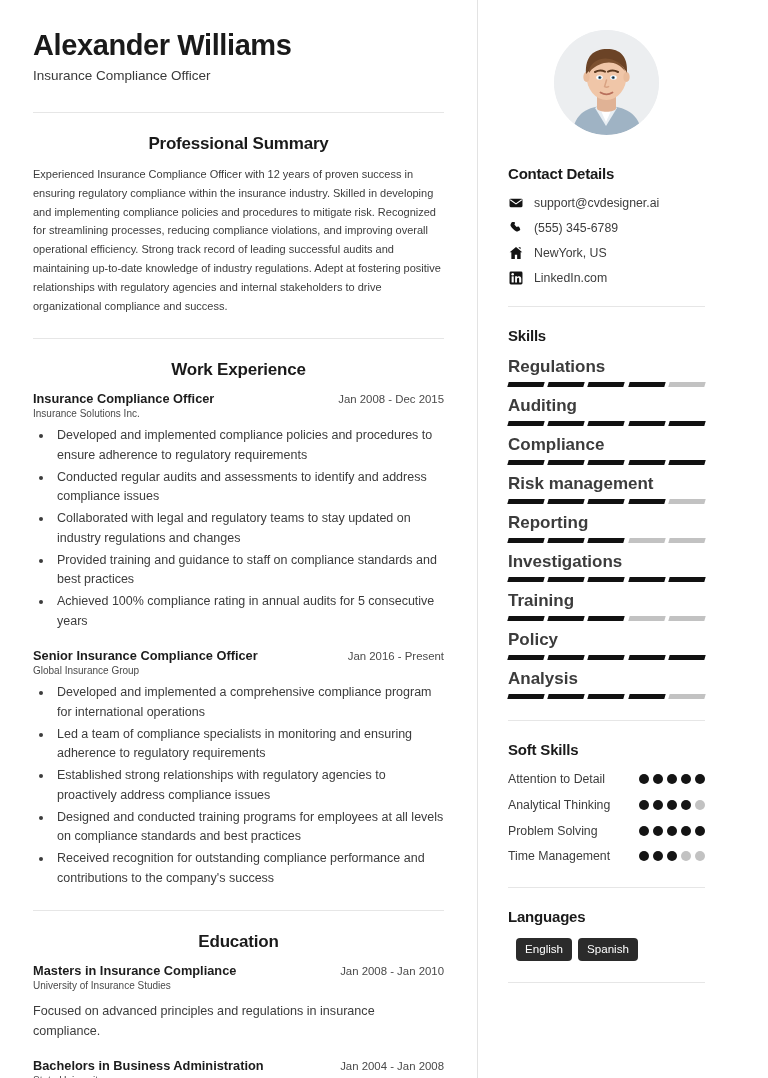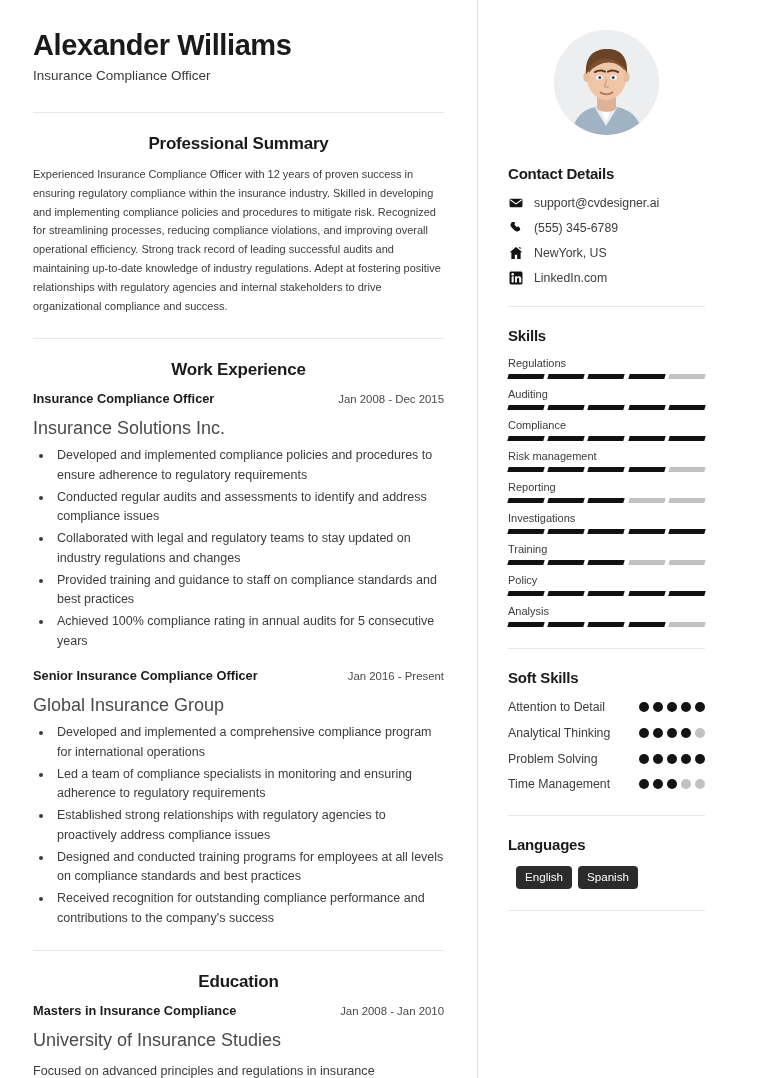--- a/index.html
+++ b/index.html
@@ -93,23 +93,23 @@
   }
 
   .entry-dates {
     font-size: 11.4px;
     color: #4a4a4a;
     white-space: nowrap;
     flex-shrink: 0;
   }
 
   .entry-org {
-    font-size: 18px;
+    font-size: 10px;
     color: #4a4a4a;
-    margin-top: 12px;
+    margin-top: 2px;
   }
 
   .bullets {
     margin-top: 7px;
     padding-left: 20px;
   }
 
   .bullets li {
     font-size: 12.5px;
     line-height: 1.56;
@@ -180,23 +180,24 @@
     align-items: center;
     justify-content: center;
     color: #141414;
   }
   .c-icon svg { display: block; }
 
   
   .skill-item { margin-bottom: 1px; }
 
   .skill-label {
-    font-size: 11px;
+    font-size: 17px;
     color: #3c3c3c;
     margin-bottom: 5px;
+    font-weight: bold;
   }
 
   .seg-bar {
     display: flex;
     gap: 4px;
     margin-bottom: 9px;
   }
 
   .seg {
     flex: 1;

